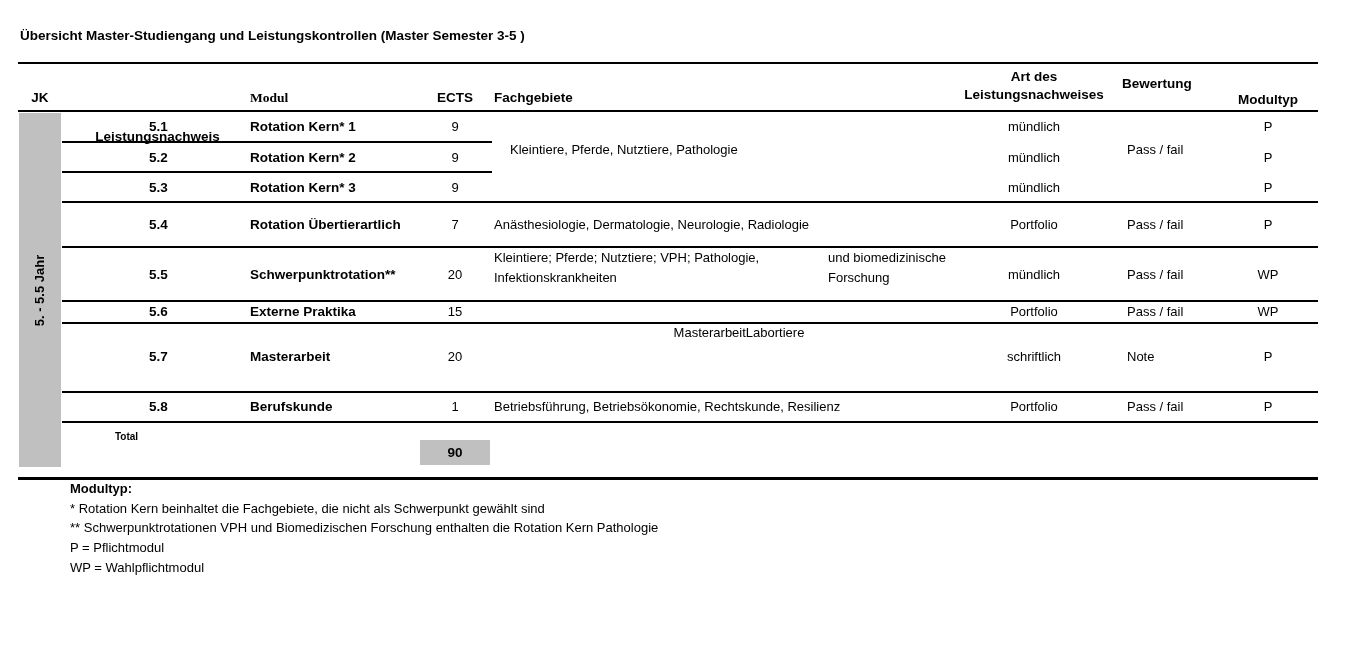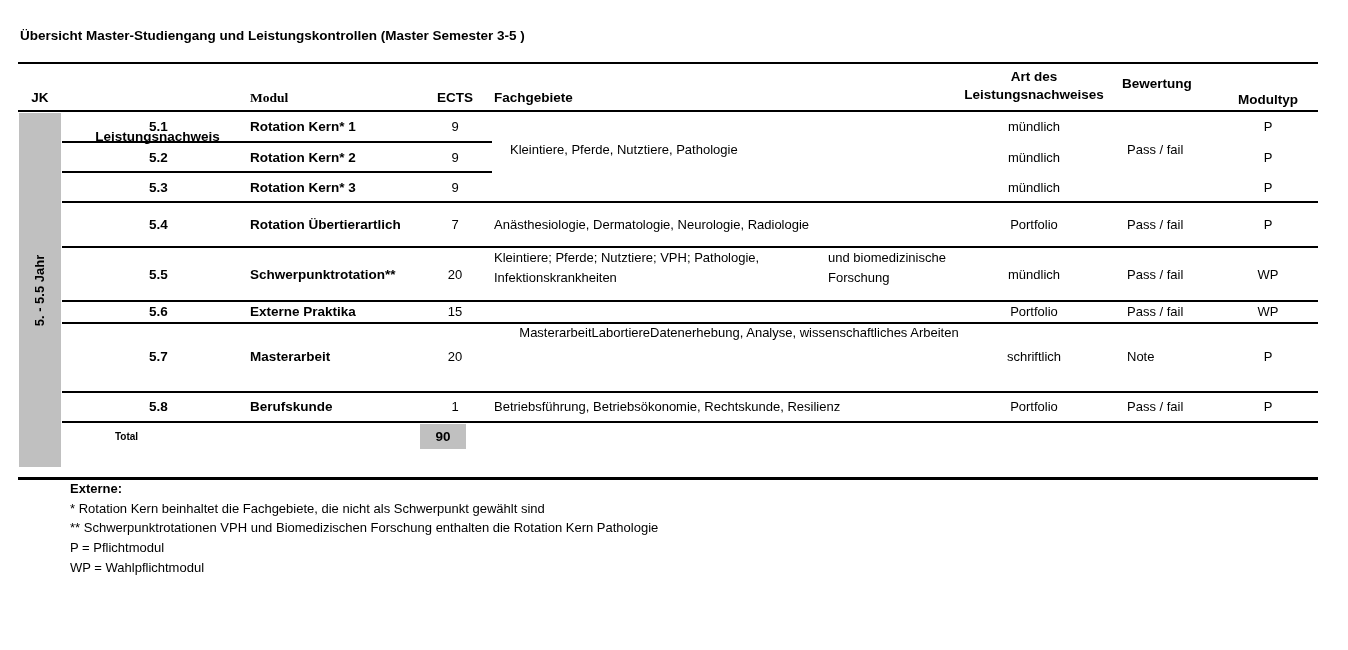--- a/index.html
+++ b/index.html
@@ -52,21 +52,21 @@
   .c-ects  { left:420px; width:70px;  justify-content:center; }
   .c-fach  { left:494px; width:490px; }
   .c-fach .fl { display:block; line-height:22px; }
   .c-fach-ml { flex-direction:row; align-items:flex-start; justify-content:center; }
   .c-art   { left:975px;  width:118px; justify-content:center; }
   .c-bew   { left:1127px; width:100px; }
   .c-typ   { left:1226px; width:84px;  justify-content:center; }
 
   
   .t-label { left:115px; width:120px; font-weight:bold; font-size:10px; }
-  .t-ects  { left:420px; width:46px; top:1px; height:25px; justify-content:center;
+  .t-ects  { left:420px; width:70px; top:17px; height:25px; justify-content:center;
              font-weight:bold; font-size:13.5px; background:#c0c0c0; }
 
   
   .legend-line { position:absolute; left:70px; white-space:nowrap; }
 </style>
 </head>
 <body>
 
 <div class="page">
 
@@ -159,21 +159,20 @@
     <div class="cell c-typ">WP</div>
   </div>
 
   <div class="row" style="top:322px;height:69px;">
     <div class="cell c-nr">5.7</div>
     <div class="cell c-modul">Masterarbeit</div>
     <div class="cell c-ects">20</div>
     <div class="cell c-fach c-fach-ml">
       <span class="fl">Masterarbeit</span>
       <span class="fl">Labortiere</span>
-      <span class="fl">Datenerhebung, Analyse, wissenschaftliches Arbeiten</span>
     </div>
     <div class="cell c-bew">Note</div>
     <div class="cell c-art">schriftlich</div>
     <div class="cell c-typ">P</div>
   </div>
 
   <div class="row" style="top:391px;height:30px;">
     <div class="cell c-nr">5.8</div>
     <div class="cell c-modul">Berufskunde</div>
     <div class="cell c-ects">1</div>
@@ -181,19 +180,19 @@
     <div class="cell c-art">Portfolio</div>
     <div class="cell c-bew">Pass / fail</div>
     <div class="cell c-typ">P</div>
   </div>
 
   <div class="row" style="top:423px;height:27px;">
     <div class="cell t-label">Total</div>
     <div class="cell t-ects" style="background:#c0c0c0;">90</div>
   </div>
 
-  <div class="legend-line bold" style="top:481px;">Externe:</div>
+  <div class="legend-line bold" style="top:481px;">Modultyp:</div>
   <div class="legend-line" style="top:501px;">* Rotation Kern beinhaltet die Fachgebiete, die nicht als Schwerpunkt gewählt sind</div>
   <div class="legend-line" style="top:520px;">** Schwerpunktrotationen VPH und Biomedizischen Forschung enthalten die Rotation Kern Pathologie</div>
   <div class="legend-line" style="top:540px;">P = Pflichtmodul</div>
   <div class="legend-line" style="top:560px;">WP = Wahlpflichtmodul</div>
 
 </div>
 
 </body></html>

